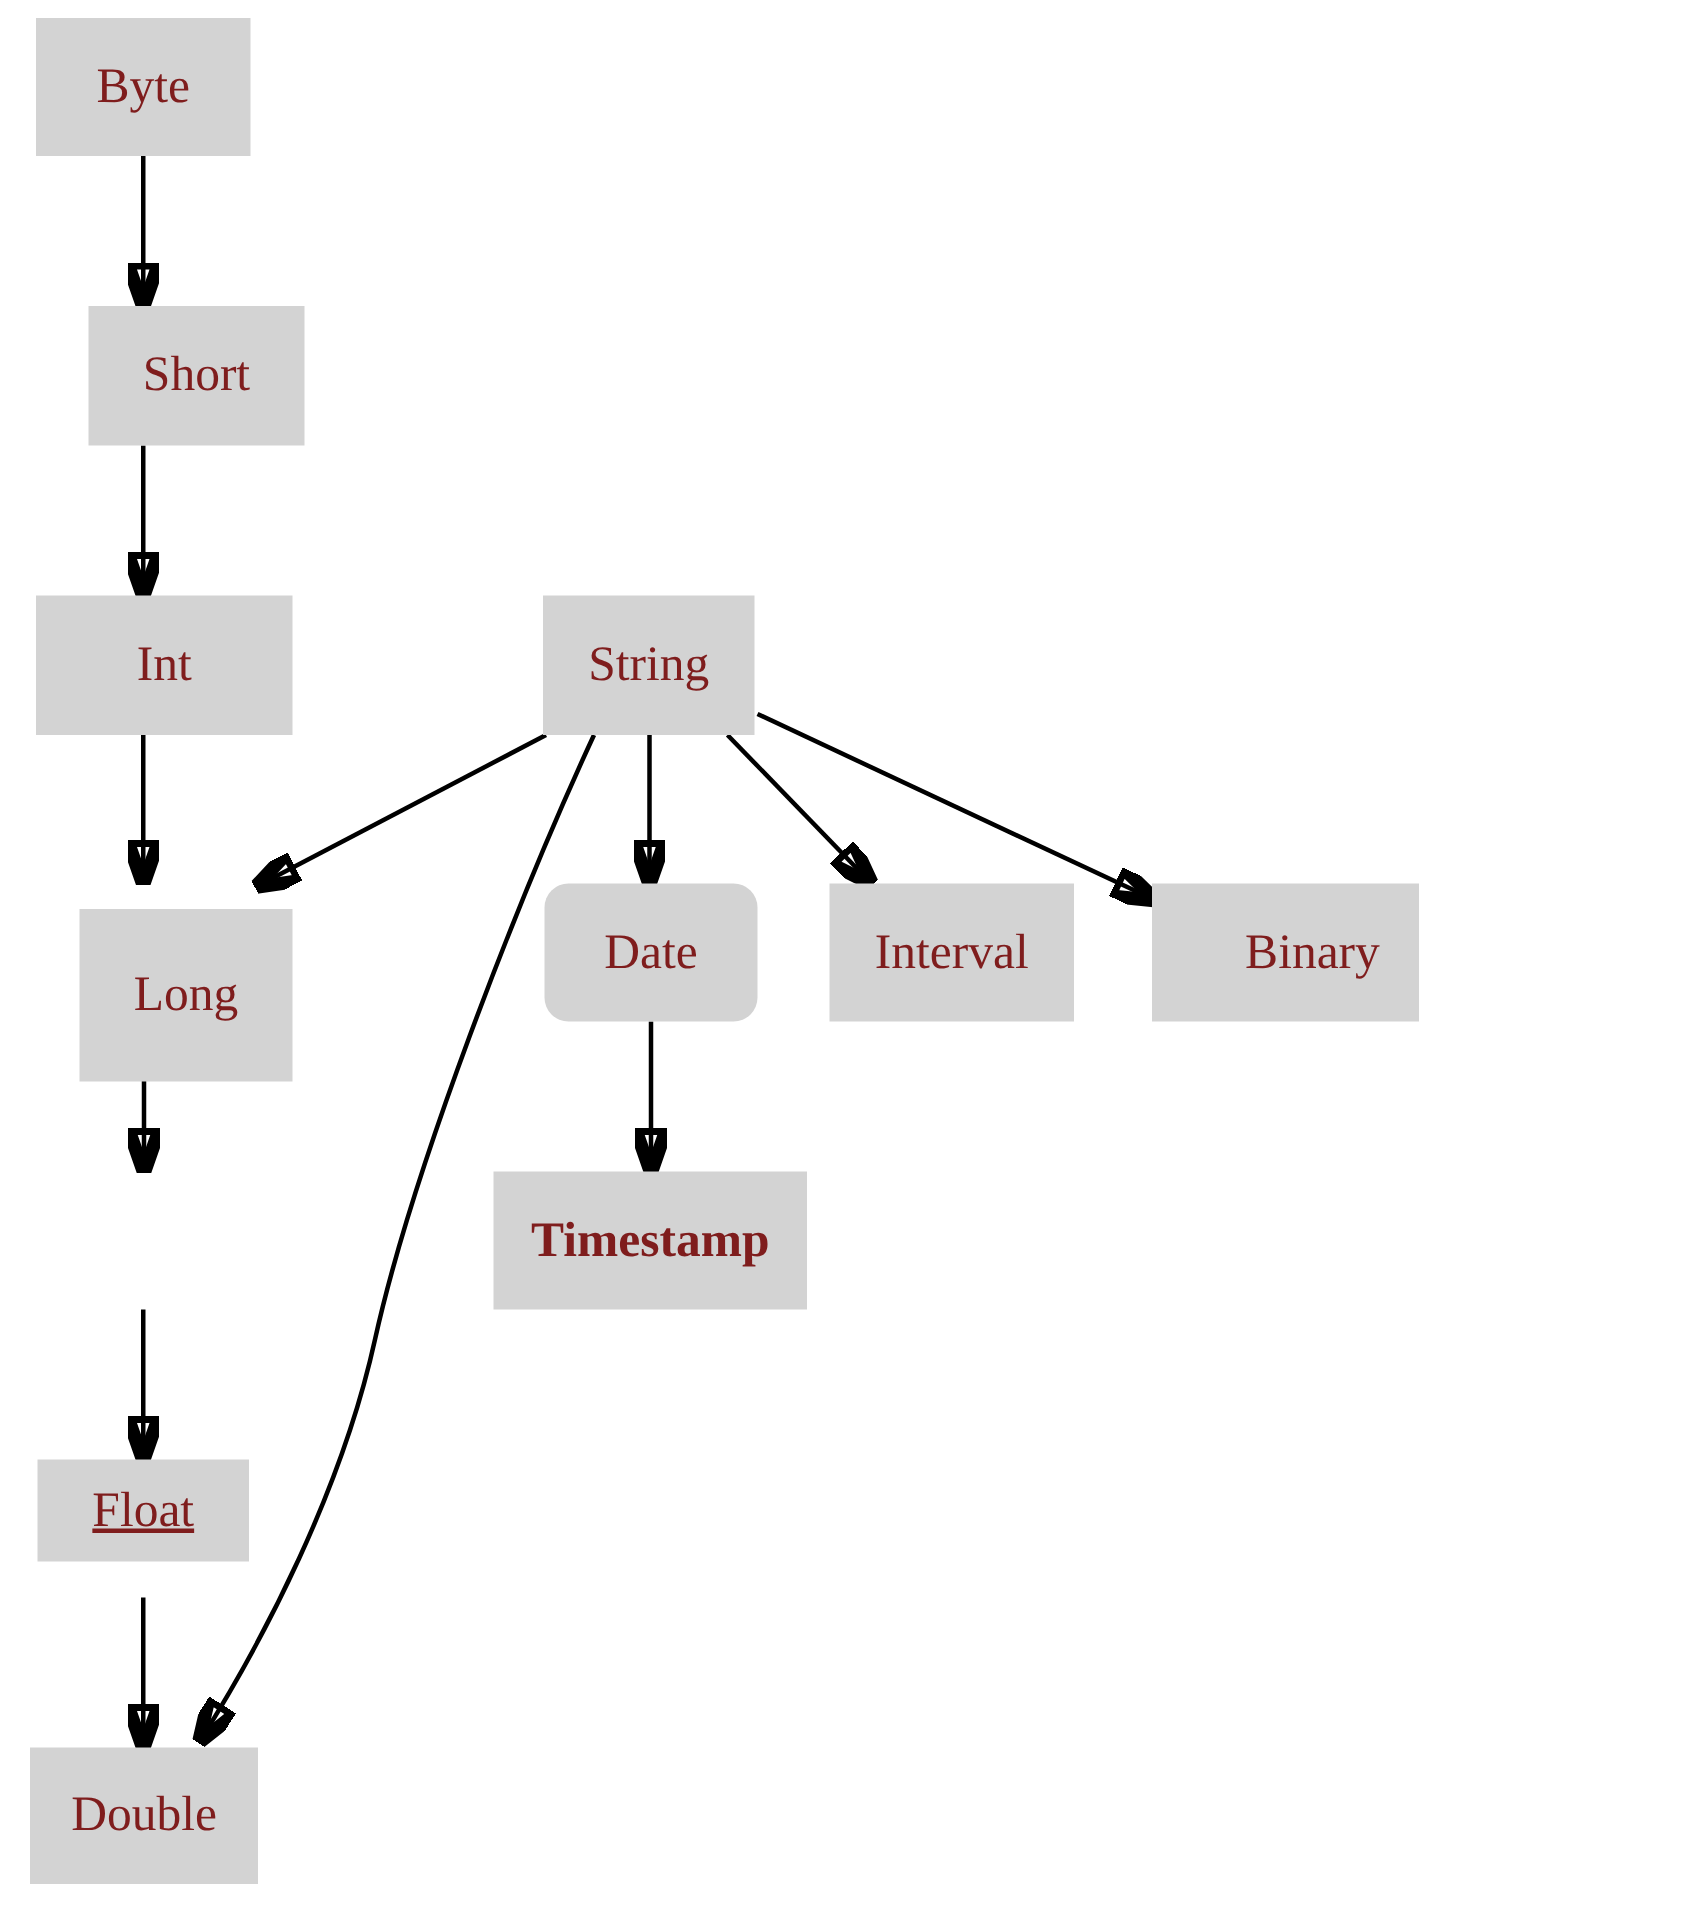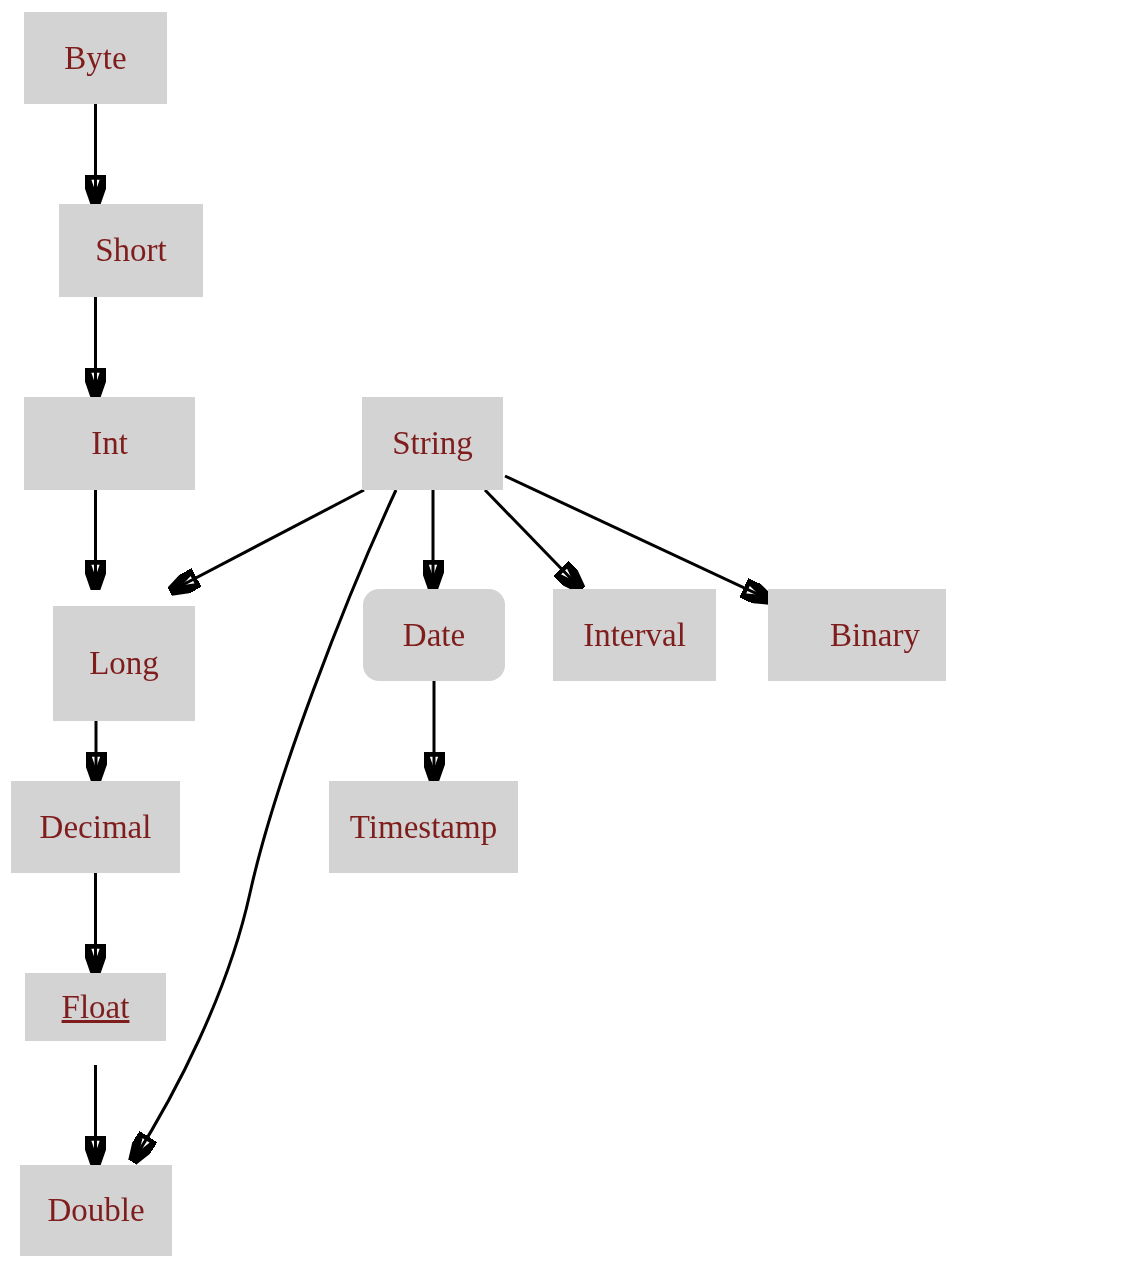--- a/index.html
+++ b/index.html
@@ -42,21 +42,21 @@
   .n-byte      { left: 24px;  top: 12px;   width: 143px; height: 92px; }
   .n-short     { left: 24px;  top: 204px;  width: 144px; height: 93px; margin-left: 35px; }
   .n-int       { left: 24px;  top: 397px;  width: 171px; height: 93px; }
   .n-string    { left: 362px; top: 397px;  width: 141px; height: 93px; }
   .n-long      { left: 25px;  top: 606px;  width: 142px; height: 115px; margin-left: 28px; }
   .n-date      { left: 363px; top: 589px;  width: 142px; height: 92px; border-radius: 16px; }
   .n-boolean   { left: 553px; top: 589px;  width: 163px; height: 92px; }
   .n-binary    { left: 768px; top: 589px;  width: 142px; height: 92px; padding-left: 36px; }
   .n-interval  { left: 960px; top: 589px;  width: 152px; height: 92px; }
   .n-decimal   { left: 11px;  top: 781px;  width: 169px; height: 92px; }
-  .n-timestamp { left: 329px; top: 781px;  width: 189px; height: 92px; }
+  .n-timestamp { left: 329px; top: 781px;  width: 209px; height: 92px; font-weight: bold; }
   .n-float     { left: 25px;  top: 973px;  width: 141px; height: 68px; text-decoration: underline; }
   .n-double    { left: 20px;  top: 1165px; width: 152px; height: 91px; }
 </style>
 </head>
 <body>
 
 <div class="canvas">
 
   <svg class="edges" viewBox="0 0 1128 1270" xmlns="http://www.w3.org/2000/svg">
     <defs>
@@ -96,23 +96,20 @@
   </div>
   <div class="node n-date">
     <span>Date</span>
   </div>
   <div class="node n-boolean">
     <span>Interval</span>
   </div>
   <div class="node n-binary">
     <span>Binary</span>
   </div>
-  <div class="node n-decimal">
-    <span>Decimal</span>
-  </div>
   <div class="node n-timestamp">
     <span>Timestamp</span>
   </div>
   <div class="node n-float">
     <span>Float</span>
   </div>
   <div class="node n-double">
     <span>Double</span>
   </div>
 

